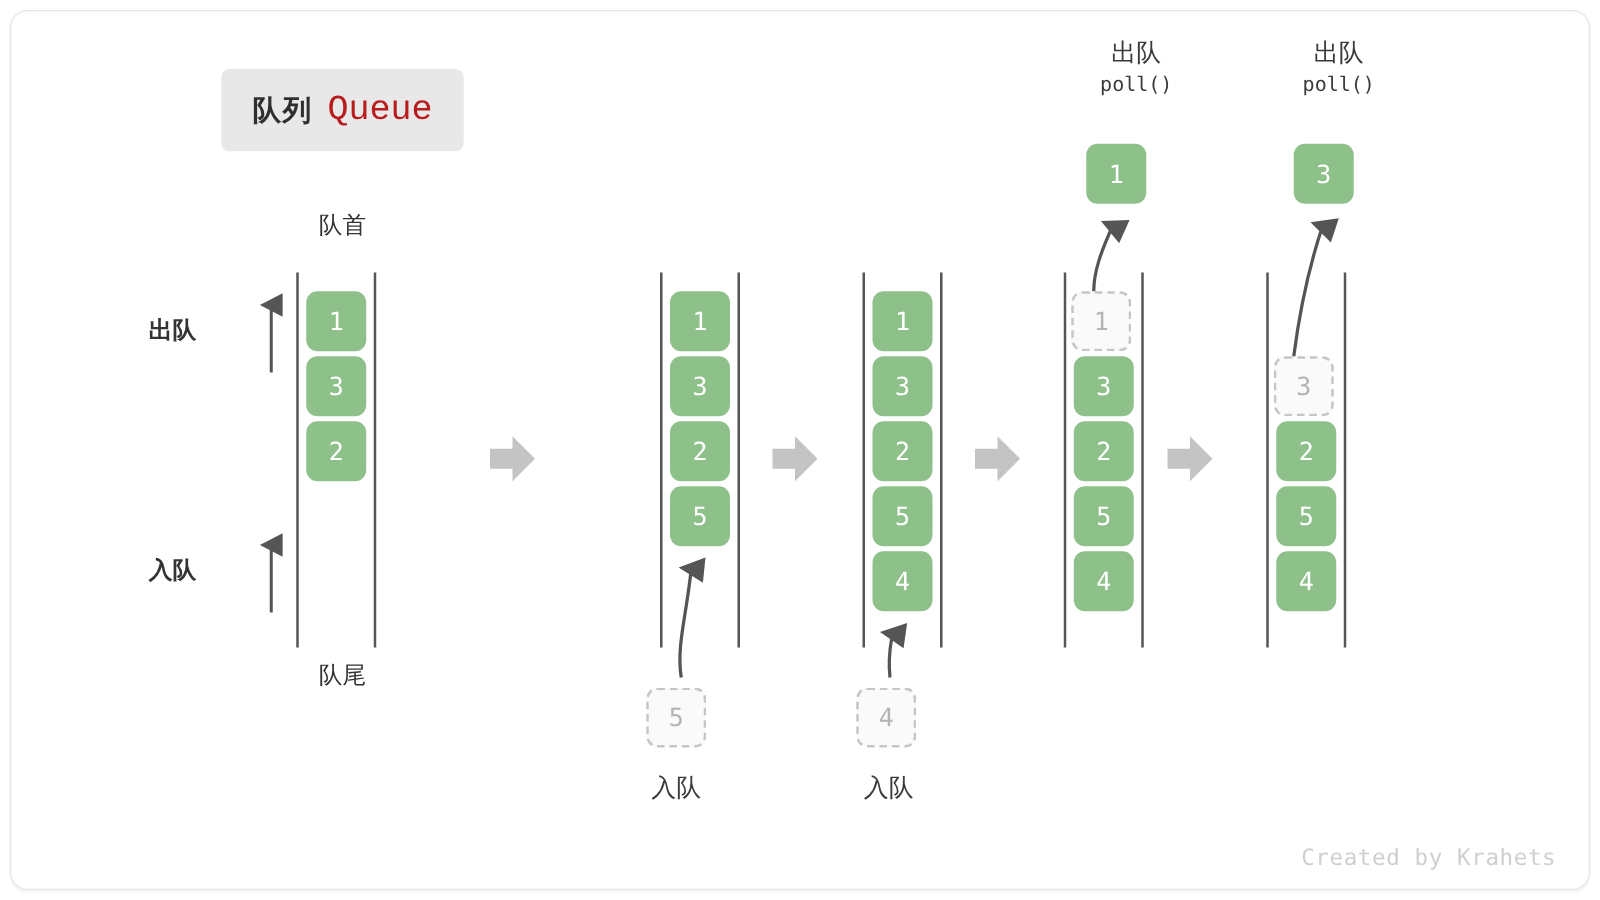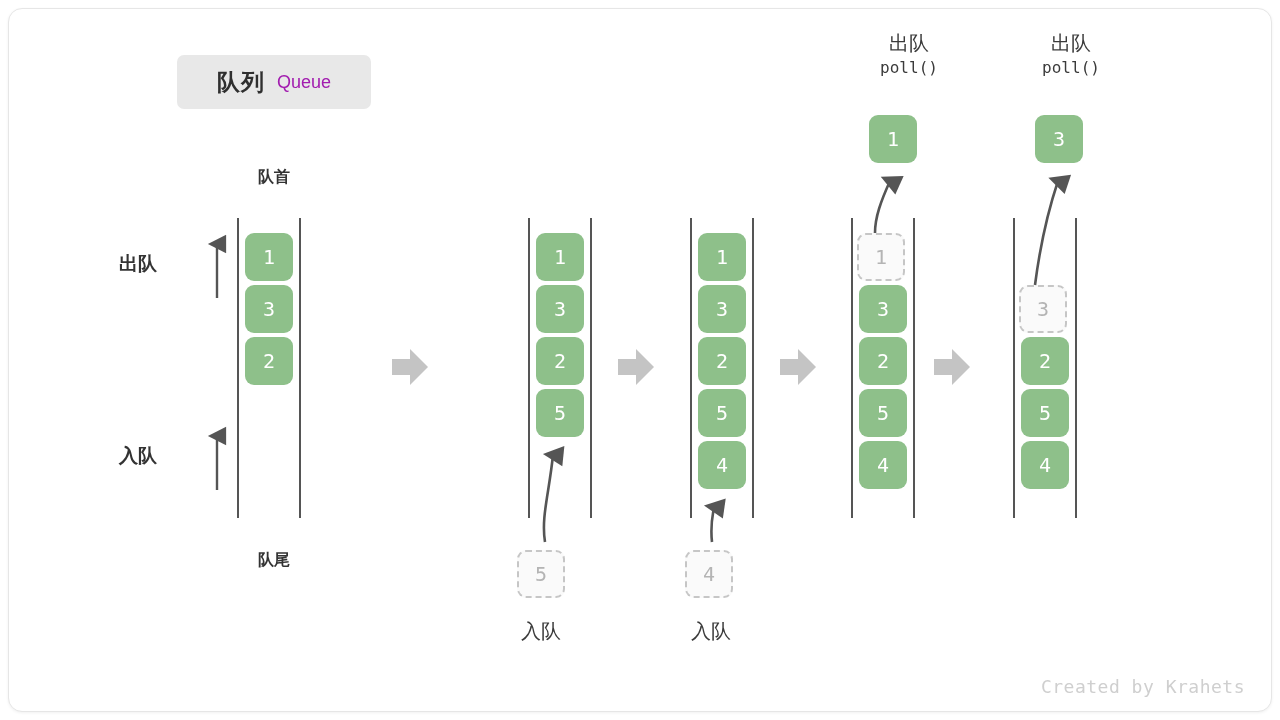--- a/index.html
+++ b/index.html
@@ -24,37 +24,37 @@
     border-radius: 14px;
     box-shadow: 0 1px 3px rgba(0,0,0,0.06);
     box-sizing: border-box;
     overflow: hidden;
   }
   .abs { position: absolute; }
 
   
   #title-badge {
     left: 168px; top: 46px;
-    width: 194px; height: 54px;
+    width: 194px; height: 66px;
     background: #e8e8e8;
     border-radius: 7px;
     display: flex;
     align-items: center;
     justify-content: center;
   }
   #title-badge .cn {
     font-size: 23px;
     font-weight: bold;
     color: #2f2f2f;
     letter-spacing: 1px;
   }
   #title-badge .en {
-    font-family: Liberation Sans, sans-serif;
-    font-size: 18px;
-    color: #a21caf;
+    font-family: Liberation Mono, monospace;
+    font-size: 28px;
+    color: #b91c1c;
     margin-left: 12px;
   }
 
   
   .rail {
     width: 2px;
     background: #555555;
     top: 209px;
     height: 300px;
   }
@@ -76,22 +76,22 @@
     color: #ffffff;
   }
   .cell.ghost {
     background: #fafafa;
     border: 2px dashed #c6c6c6;
     color: #b4b4b4;
   }
 
   
   .col-label {
-    font-size: 16px;
-    font-weight: bold;
+    font-size: 19px;
+    font-weight: normal;
     color: #333333;
     text-align: center;
     white-space: nowrap;
   }
   .op-label {
     text-align: center;
     white-space: nowrap;
     line-height: 1.42;
   }
   .op-label .cn {
@@ -135,21 +135,21 @@
 <body>
 
 <div id="card">
 
   <div class="abs" id="title-badge">
     <span class="cn">队列</span>
     <span class="en">Queue</span>
   </div>
 
   <div class="abs col-label" style="left:200px; top:158px; width:130px;">队首</div>
-  <div class="abs col-label" style="left:200px; top:541px; width:130px;">队尾</div>
+  <div class="abs col-label" style="left:200px; top:518px; width:130px;">队尾</div>
 
   <div class="abs side-label" style="left:78px; top:242px; width:70px;">出队</div>
   <div class="abs side-label" style="left:78px; top:434px; width:70px;">入队</div>
 
   <div class="abs rail" style="left:228px;"></div>
   <div class="abs rail" style="left:290px;"></div>
   <div class="abs cell solid" style="left:236px; top:224px;">1</div>
   <div class="abs cell solid" style="left:236px; top:276px;">3</div>
   <div class="abs cell solid" style="left:236px; top:328px;">2</div>
 

